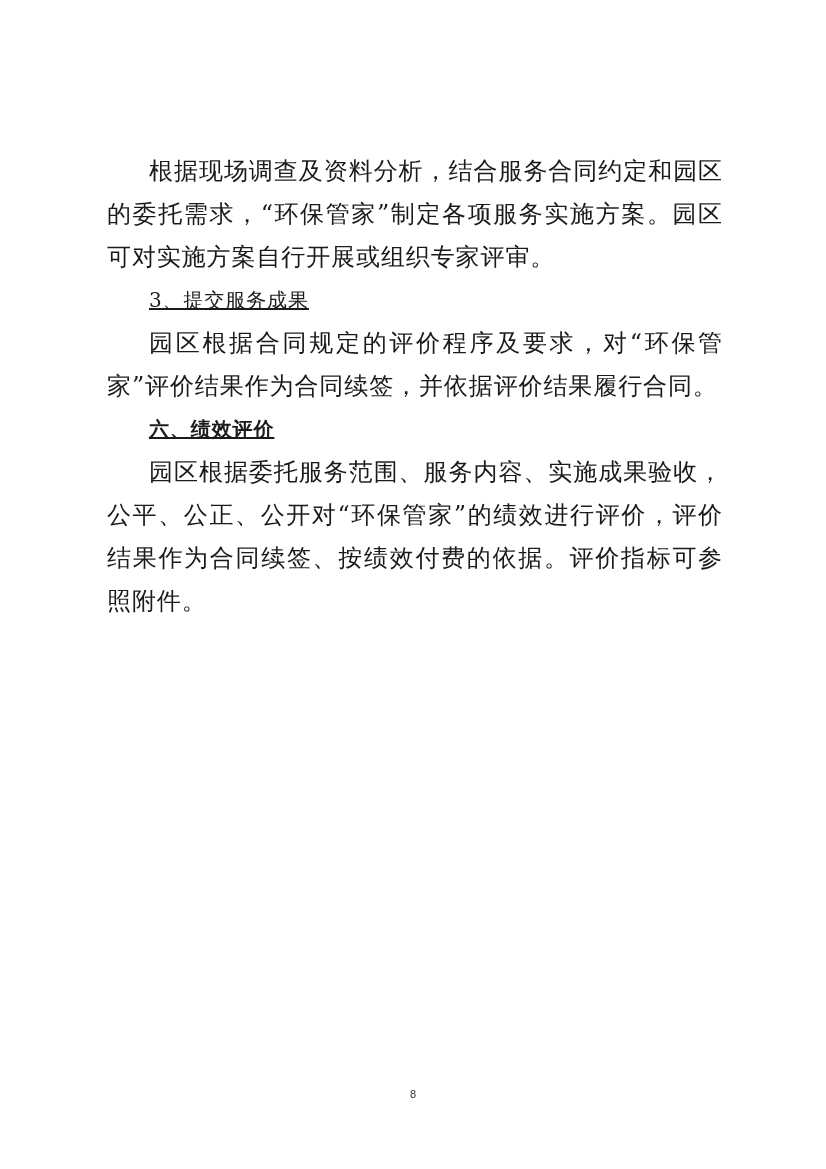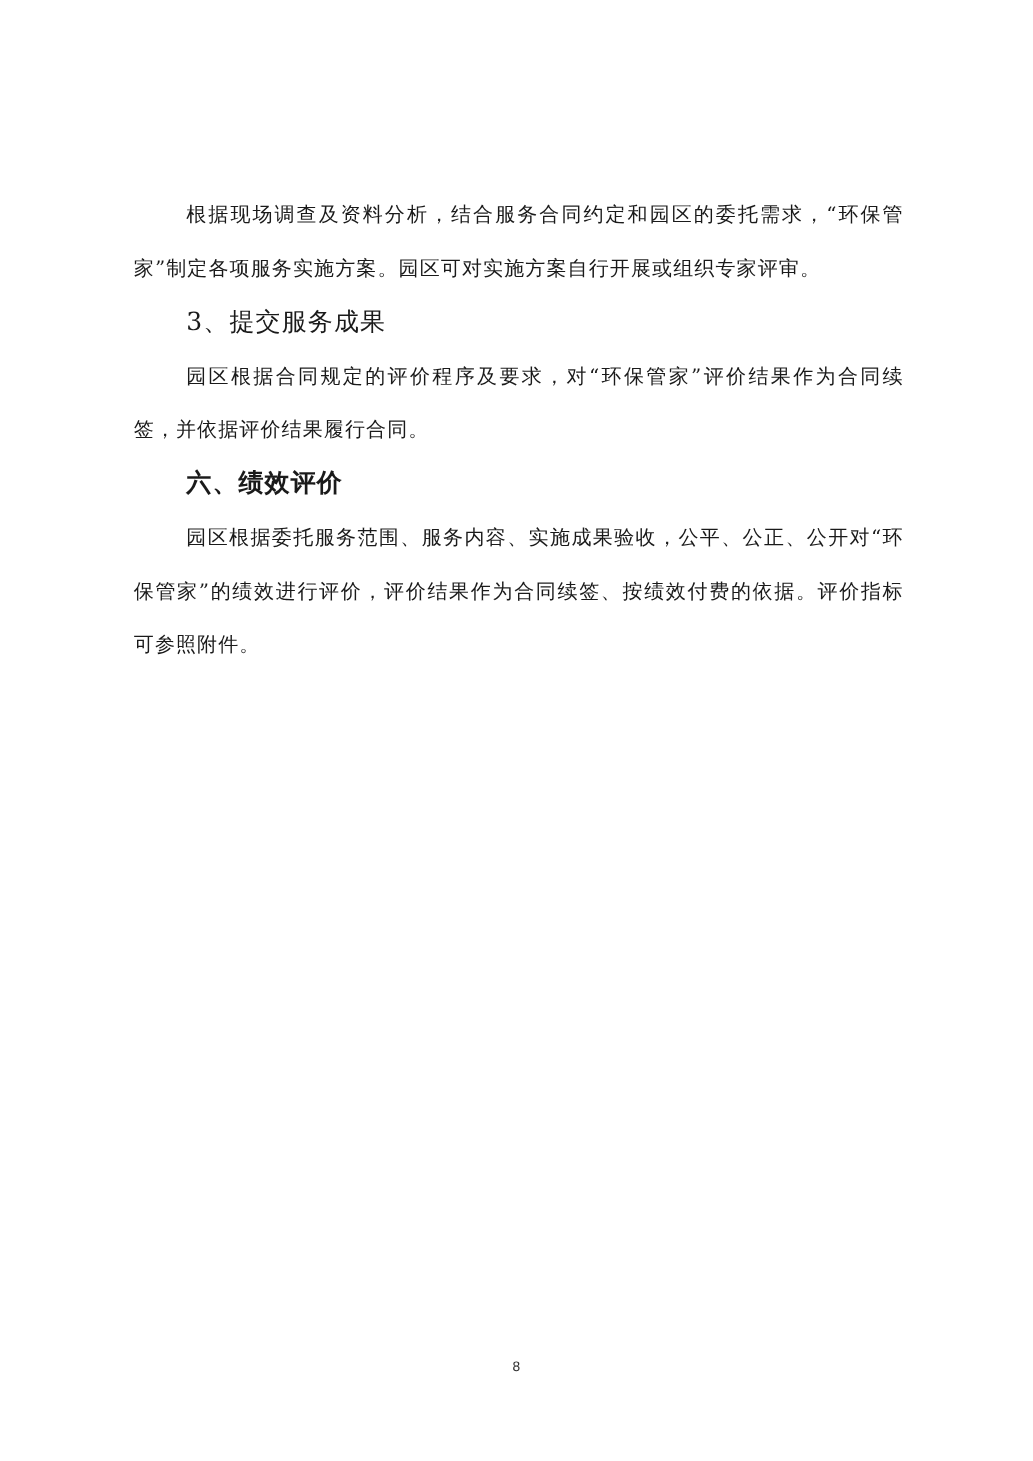--- a/index.html
+++ b/index.html
@@ -1,21 +1,21 @@
 <!DOCTYPE html>
 <html><head>
 <meta charset="utf-8">
 <style>
   html, body { margin: 0; padding: 0; background: #ffffff; }
   body { width: 826px; height: 1169px; position: relative; overflow: hidden;
          font-family: "DejaVu Serif", "Liberation Serif", serif; color: #1a1a1a; }
   .page { position: absolute; left: 107px; top: 150px; width: 616px; }
-  .p { font-size: 16px; line-height: 43px; letter-spacing: 0.9px; text-align: justify; margin: 0; }
+  .p { font-size: 24px; line-height: 43px; letter-spacing: 0.9px; text-align: justify; margin: 0; }
   .indent { text-indent: 42px; }
-  .h { font-size: 20px; line-height: 43px; letter-spacing: 0.9px; margin: 0; text-indent: 42px; }
+  .h { font-size: 20px; line-height: 43px; letter-spacing: 0.9px; margin: 0; text-indent: 42px; text-decoration: underline; }
   .h.bold { font-family: "DejaVu Sans", "Liberation Sans", sans-serif; font-weight: bold; }
   .pagenum { position: absolute; left: 0; width: 826px; top: 1088px; text-align: center;
              font-family: "Liberation Sans", sans-serif; font-size: 11px; color: #333; }
 </style>
 </head>
 <body>
 
 <div class="page">
   <p class="p indent">根据现场调查及资料分析，结合服务合同约定和园区的委托需求，“环保管家”制定各项服务实施方案。园区可对实施方案自行开展或组织专家评审。</p>
   <p class="h">3、提交服务成果</p>

